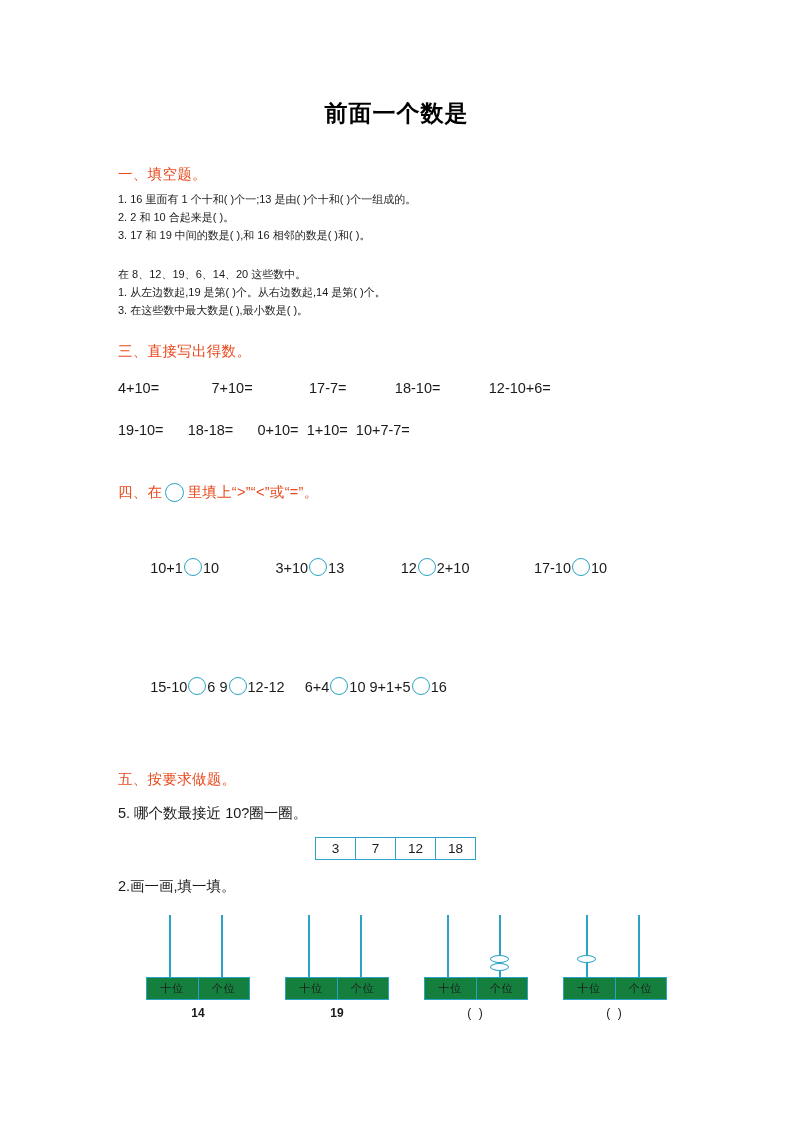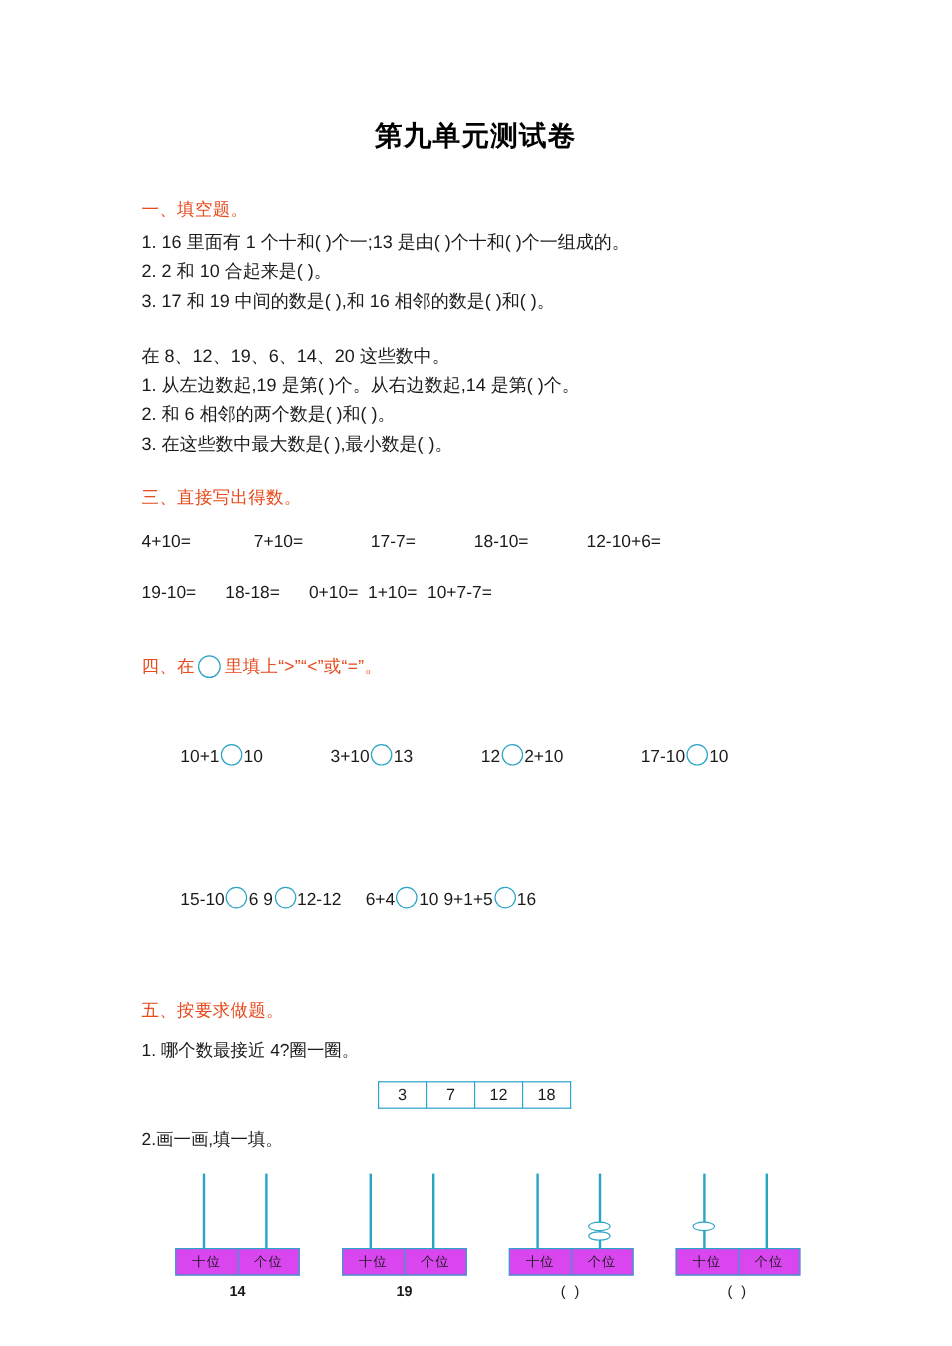--- a/index.html
+++ b/index.html
@@ -43,21 +43,21 @@
     margin: 0 0 7px 0;
     letter-spacing: 0.3px;
   }
   .section-head.with-circle {
     display: flex;
     align-items: center;
     gap: 1px;
     flex-wrap: wrap;
   }
   .line {
-    font-size: 15px;
+    font-size: 11px;
     line-height: 1.62;
     margin: 0;
     color: #1a1a1a;
   }
   .blk {
     margin-bottom: 22px;
   }
   .blk-lg {
     margin-bottom: 30px;
   }
@@ -149,21 +149,21 @@
     background: #ffffff;
   }
   .bead.r1 { left: 66px; top: 40px; }
   .bead.r2 { left: 66px; top: 48px; }
   .bead.l1 { left: 14px; top: 40px; }
   .placebox {
     display: flex;
     border: 1.3px solid #2aa3c7;
     width: 104px;
     box-sizing: border-box;
-    background: #d946ef;
+    background: #15803d;
   }
   .placebox div {
     flex: 1;
     text-align: center;
     font-size: 11px;
     padding: 3px 0;
     color: #1a1a1a;
     letter-spacing: 1px;
   }
   .placebox div:first-child {
@@ -186,35 +186,34 @@
   }
   .mt-sm { margin-top: 12px; }
   .mt-md { margin-top: 20px; }
   .mt-lg { margin-top: 38px; }
 </style>
 </head>
 <body>
 
 <div class="page">
 
-  <h1 class="doc-title">第九单元测试卷</h1>
+  <h1 class="doc-title">前面一个数是</h1>
 
   <div class="content">
 
     <div class="blk">
       <p class="section-head">一、填空题。</p>
       <p class="line">1. 16 里面有 1 个十和(        )个一;13 是由(        )个十和(        )个一组成的。</p>
       <p class="line">2.  2 和 10 合起来是(        )。</p>
       <p class="line">3.  17 和 19 中间的数是(        ),和 16 相邻的数是(        )和(        )。</p>
     </div>
 
     <div class="blk">
       <p class="line">在 8、12、19、6、14、20 这些数中。</p>
       <p class="line">1. 从左边数起,19 是第(        )个。从右边数起,14 是第(        )个。</p>
-      <p class="line">2. 和 6 相邻的两个数是(        )和(        )。</p>
       <p class="line">3. 在这些数中最大数是(        ),最小数是(        )。</p>
     </div>
 
     <div class="blk-lg">
       <p class="section-head">三、直接写出得数。</p>
       <p class="calc-row">4+10=             7+10=              17-7=            18-10=            12-10+6=</p>
       <p class="calc-row">19-10=      18-18=      0+10=  1+10=  10+7-7=</p>
     </div>
 
     <div class="blk-lg mt-lg">
@@ -228,21 +227,21 @@
         <span>10+1</span><span class="circle-sm"></span><span>10              3+10</span><span class="circle-sm"></span><span>13              12</span><span class="circle-sm"></span><span>2+10                17-10</span><span class="circle-sm"></span><span>10</span>
       </p>
 
       <p class="cmp-row">
         <span>15-10</span><span class="circle-sm"></span><span>6 9</span><span class="circle-sm"></span><span>12-12     6+4</span><span class="circle-sm"></span><span>10 9+1+5</span><span class="circle-sm"></span><span>16</span>
       </p>
     </div>
 
     <div class="mt-md">
       <p class="section-head">五、按要求做题。</p>
-      <p class="q-line mt-sm">1. 哪个数最接近 4?圈一圈。</p>
+      <p class="q-line mt-sm">5. 哪个数最接近 10?圈一圈。</p>
 
       <div class="strip-wrap">
         <table class="strip">
           <tbody>
               <tr>
             <td>3</td>
             <td>7</td>
             <td>12</td>
             <td>18</td>
           </tr>

